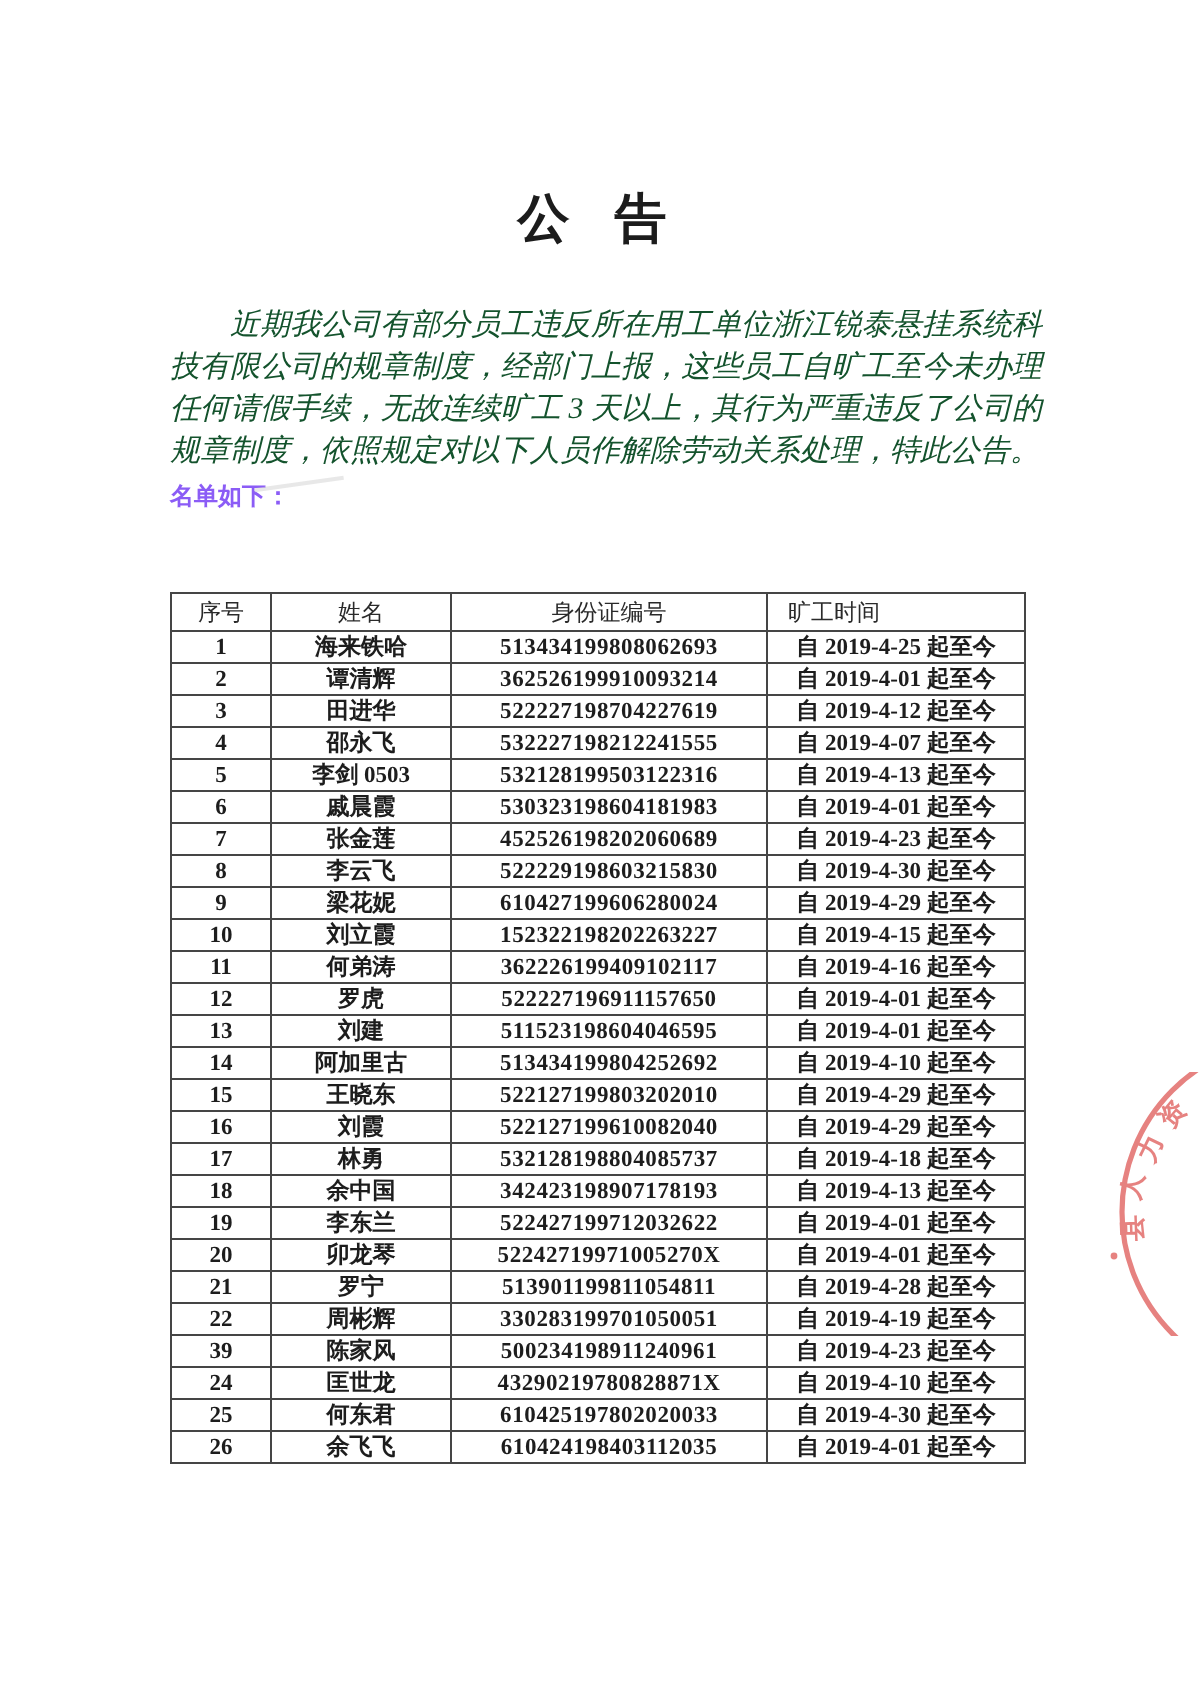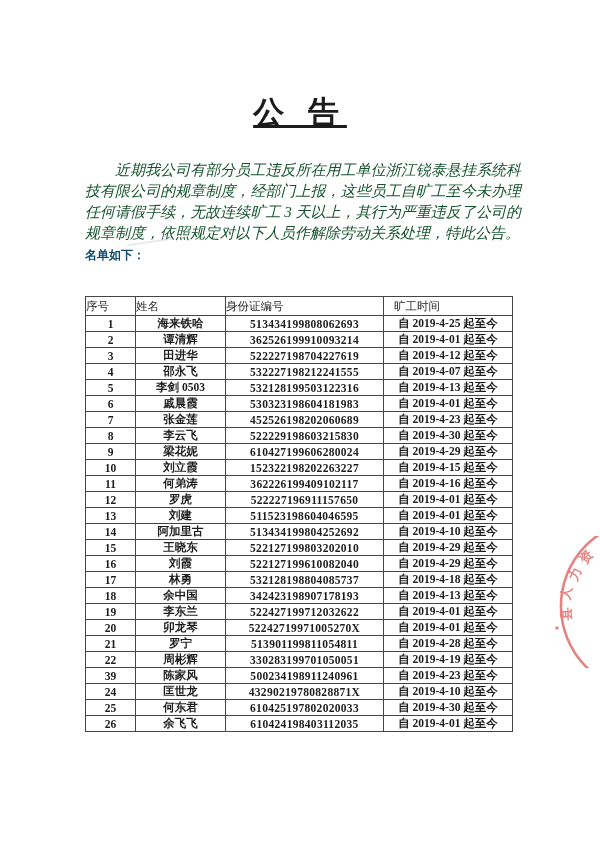--- a/index.html
+++ b/index.html
@@ -9,59 +9,58 @@
     height: 848px;
     background: #ffffff;
     overflow: hidden;
     font-family: "Liberation Serif", "DejaVu Serif", serif;
     color: #222222;
   }
   .title {
     margin: 0;
     padding-top: 92px;
     text-align: center;
-    font-size: 31px;
+    font-size: 26px;
     font-weight: bold;
     letter-spacing: 8px;
     color: #1c1c1c;
-    text-decoration: underline;
   }
   .body-text {
     width: 436px;
     margin: 26px auto 0 85px;
     font-size: 15px;
     line-height: 21px;
     text-align: justify;
     text-indent: 2em;
     color: #14532d;
     font-style: italic;
   }
   .list-label {
     margin: 3px 0 4px 85px;
     font-size: 12px;
     font-weight: bold;
-    color: #0c4a6e;
+    color: #8b5cf6;
   }
   table.roster {
     position: absolute;
     left: 85px;
     top: 296px;
     width: 427px;
     border-collapse: collapse;
     table-layout: fixed;
   }
   table.roster, table.roster th, table.roster td {
     border: 1px solid #454545;
   }
   table.roster { border: 1.5px solid #383838; }
   table.roster th {
     height: 18px;
     font-size: 11.5px;
     font-weight: normal;
-    text-align: left;
+    text-align: center;
     color: #2a2a2a;
     padding: 0;
   }
   table.roster th.h-date { text-align: left; padding-left: 10px; }
   table.roster td {
     height: 14.6px;
     padding: 0;
     font-size: 11.5px;
     font-weight: bold;
     text-align: center;

